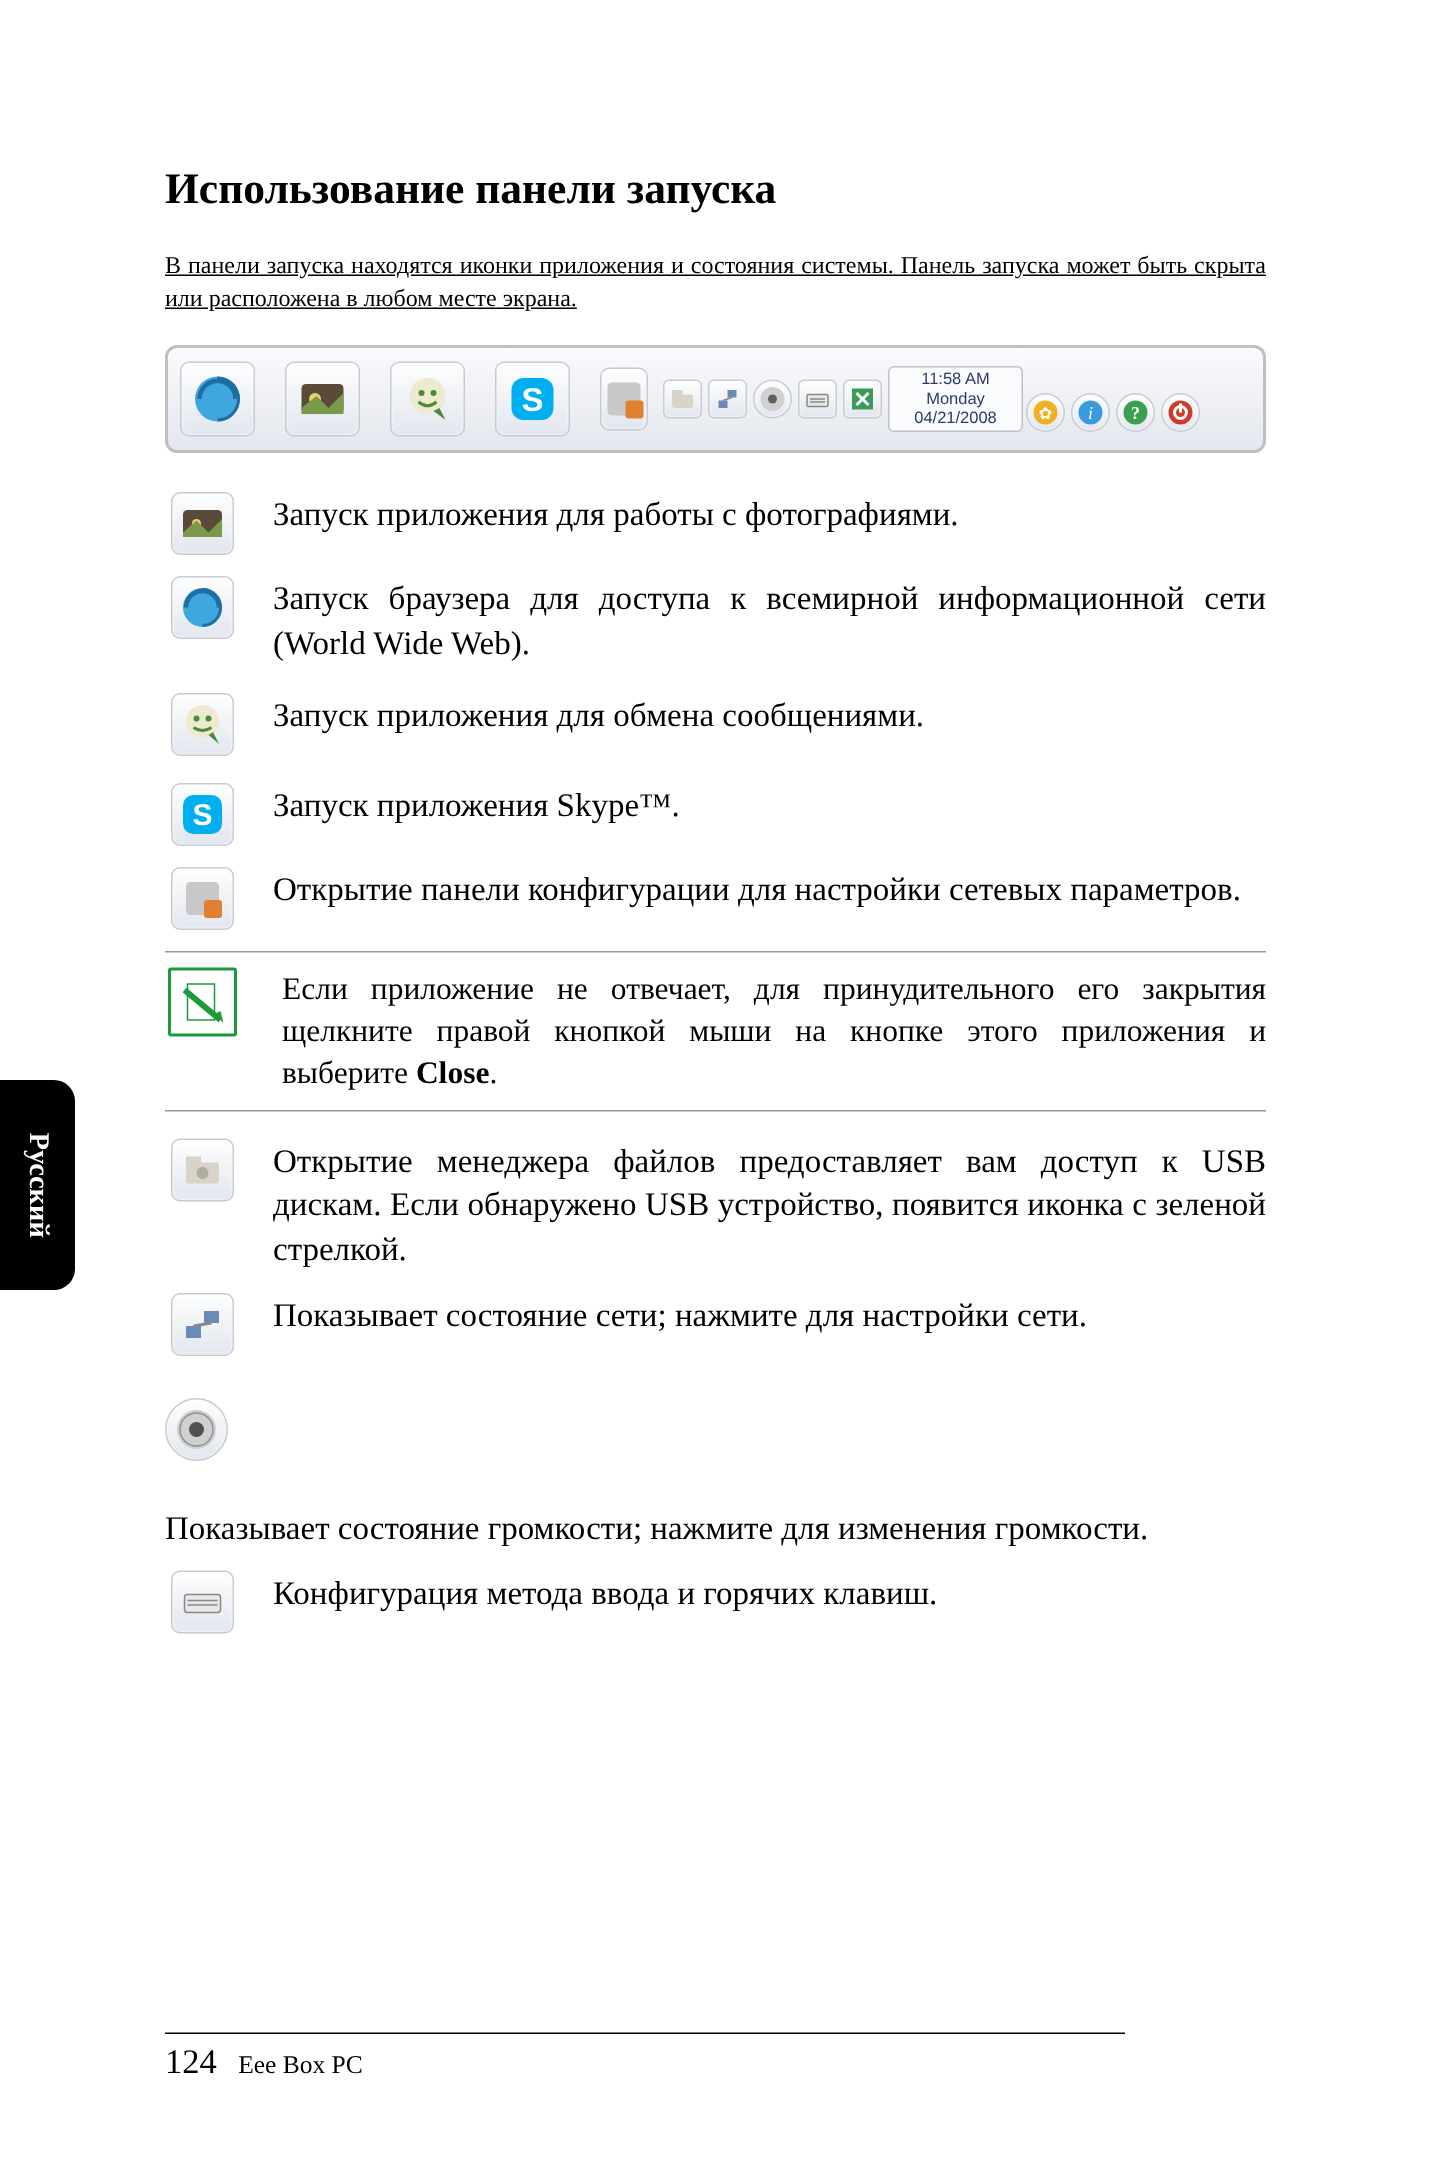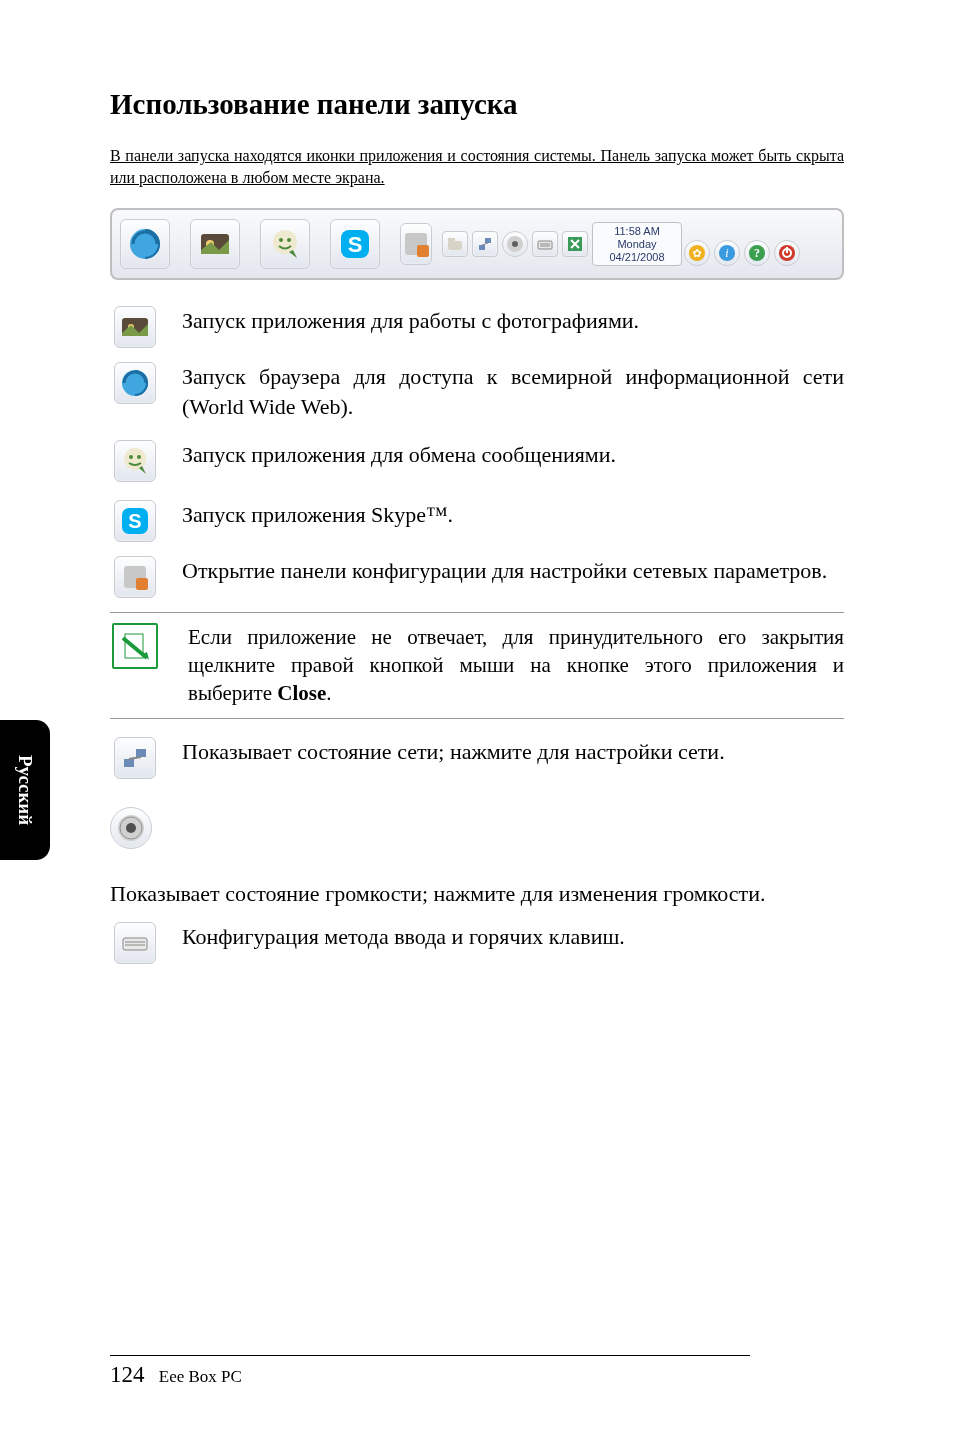--- a/index.html
+++ b/index.html
@@ -4,21 +4,21 @@
 <style>
   * { margin:0; padding:0; box-sizing:border-box; }
   body {
     width:954px; height:1438px;
     background:#fff;
     font-family:"Times New Roman", Times, serif;
     color:#000;
     position:relative;
   }
   .page {
-    padding:88px 110px 60px 110px;
+    padding:110px 110px 60px 110px;
     position:relative;
     height:100%;
   }
   .side-tab {
     position:absolute;
     left:0; top:720px;
     width:50px; height:140px;
     background:#000; color:#fff;
     display:flex; align-items:center; justify-content:center;
     font-family:"Times New Roman", serif;
@@ -336,20 +336,32 @@
             <path d="M4 8 L28 28" stroke="#1a9a3a" stroke-width="4"></path>
             <path d="M24 24 L30 30 L28 22" fill="#1a9a3a"></path>
           </svg>
     </div>
       </div>
     <div class="desc">
       <span>Если приложение не отвечает, для принудительного его закрытия щелкните правой кнопкой мыши на кнопке этого приложения и выберите </span><b>Close</b><span>.</span>
     </div>
   </div>
 
+  <div class="row">
+    <div class="ic">
+        <span class="icon-box icon-md">
+      <svg width="30" height="30">
+            <rect x="4" y="10" width="22" height="14" rx="2" fill="#d8d4c8"></rect>
+            <rect x="4" y="6" width="10" height="5" fill="#d8d4c8"></rect>
+            <circle cx="15" cy="17" r="4" fill="#b0aca0"></circle>
+          </svg>
+    </span>
+      </div>
+    <div class="desc">Открытие менеджера файлов предоставляет вам доступ к USB дискам. Если обнаружено USB устройство, появится иконка с зеленой стрелкой.</div>
+  </div>
 
 
   <div class="row" style="margin-top:14px;">
     <div class="ic">
         <span class="icon-box icon-md">
       <svg width="30" height="30">
             <rect x="4" y="16" width="10" height="8" fill="#6a8ab8"></rect>
             <rect x="16" y="6" width="10" height="8" fill="#6a8ab8"></rect>
             <path d="M9 16 L21 14" stroke="#888" stroke-width="2"></path>
           </svg>

